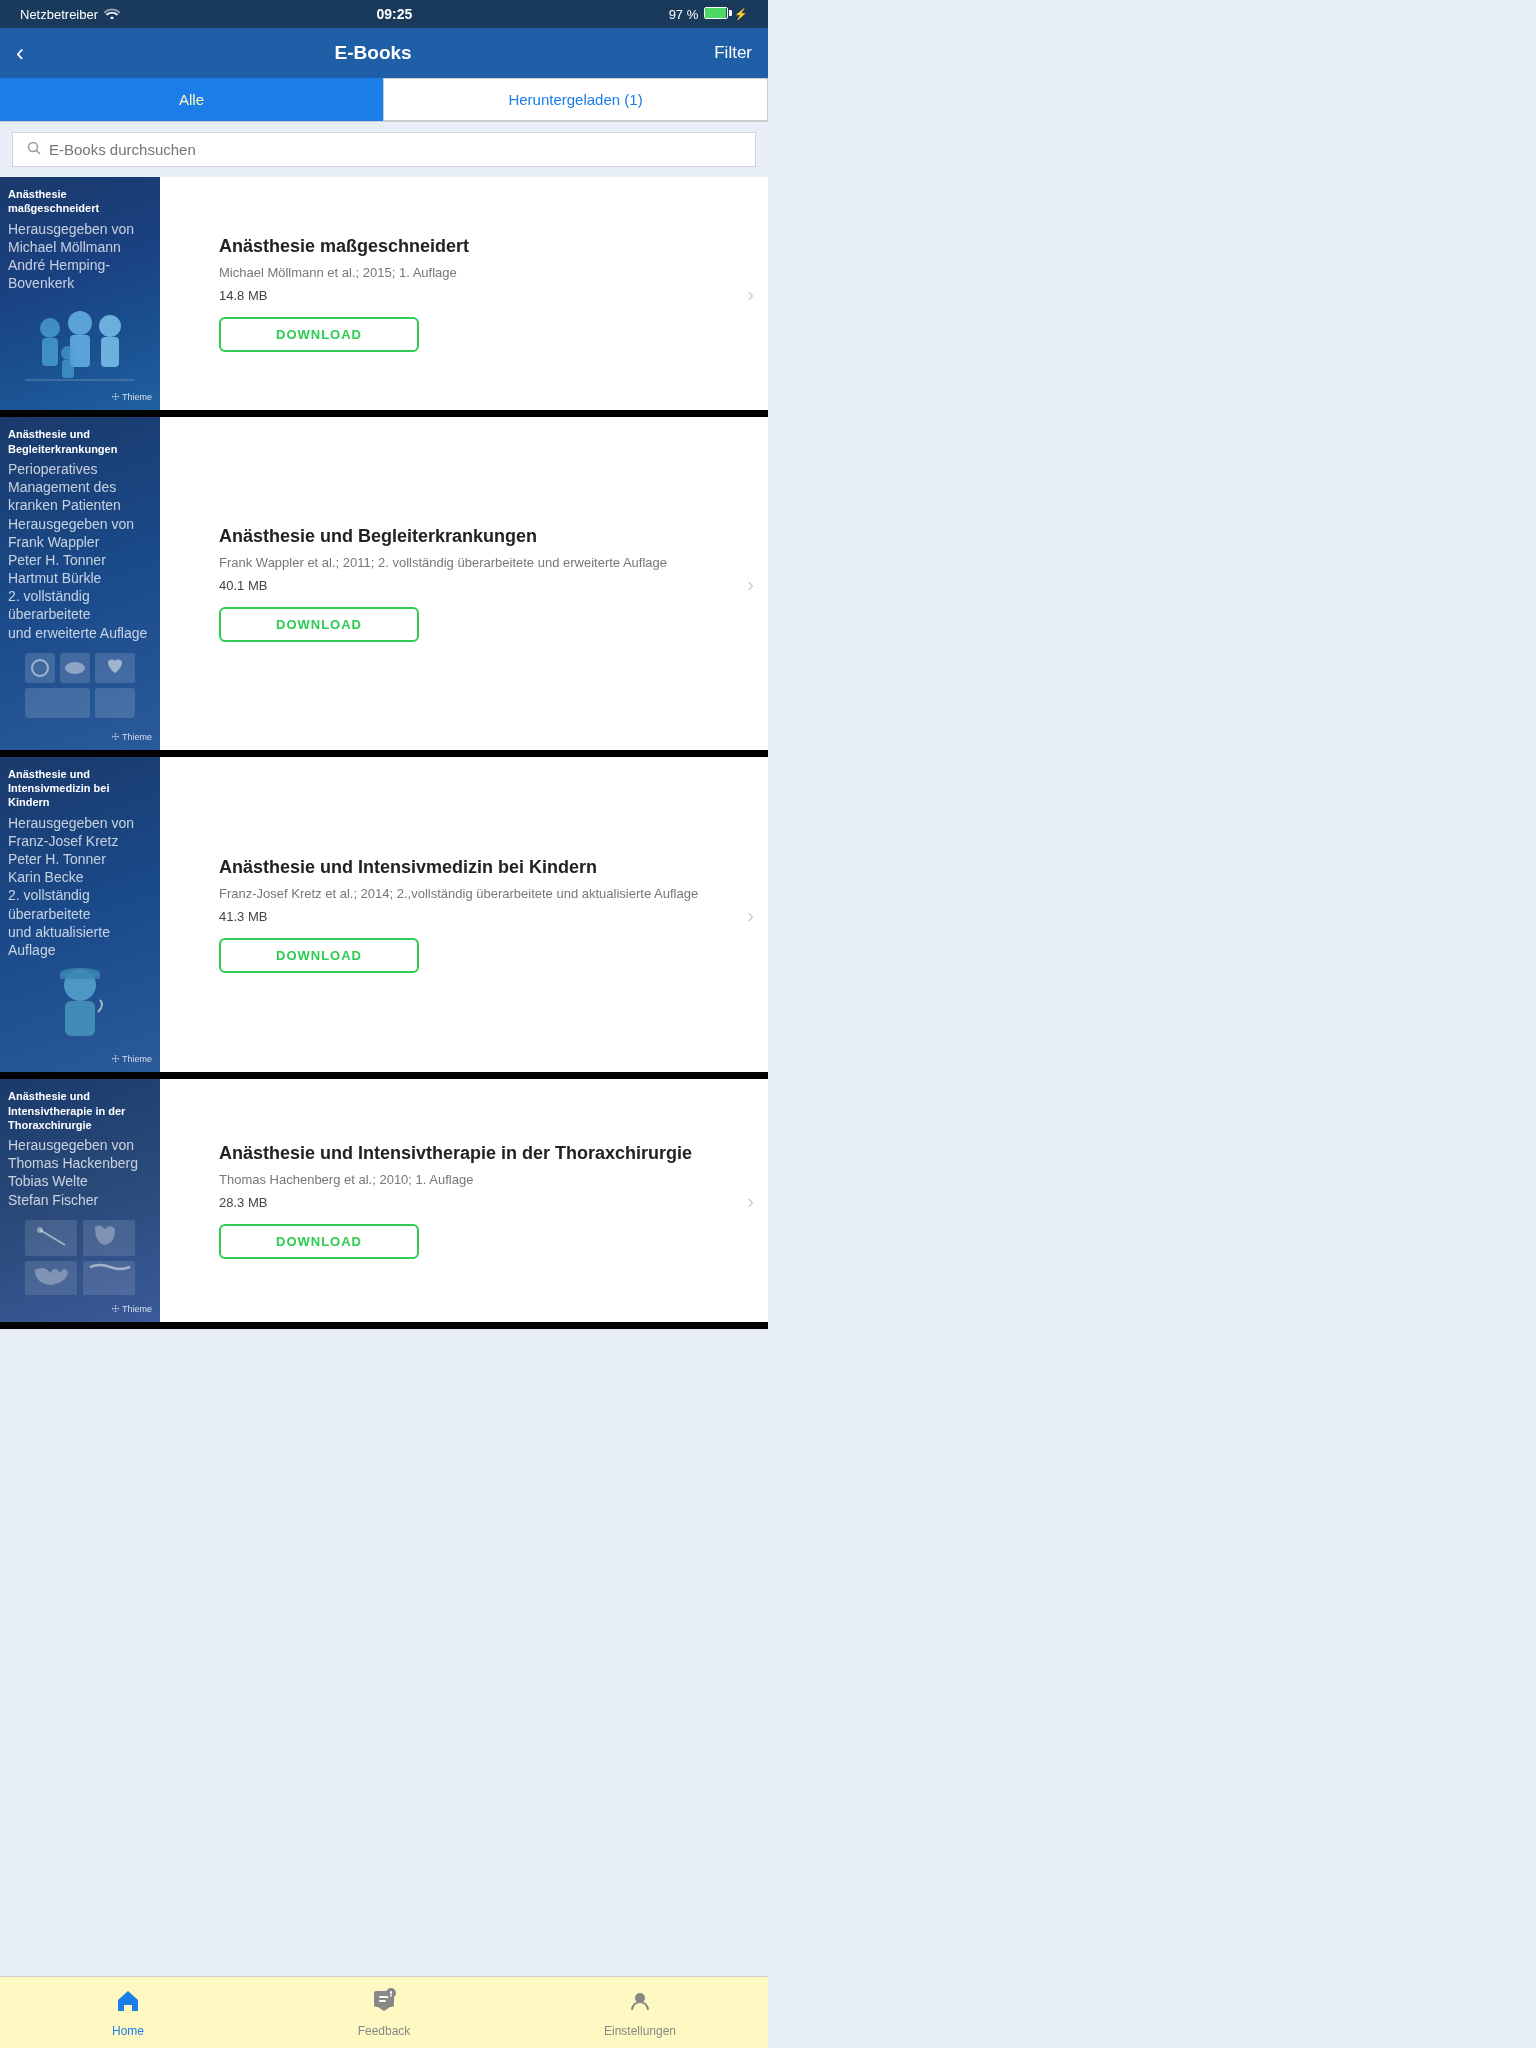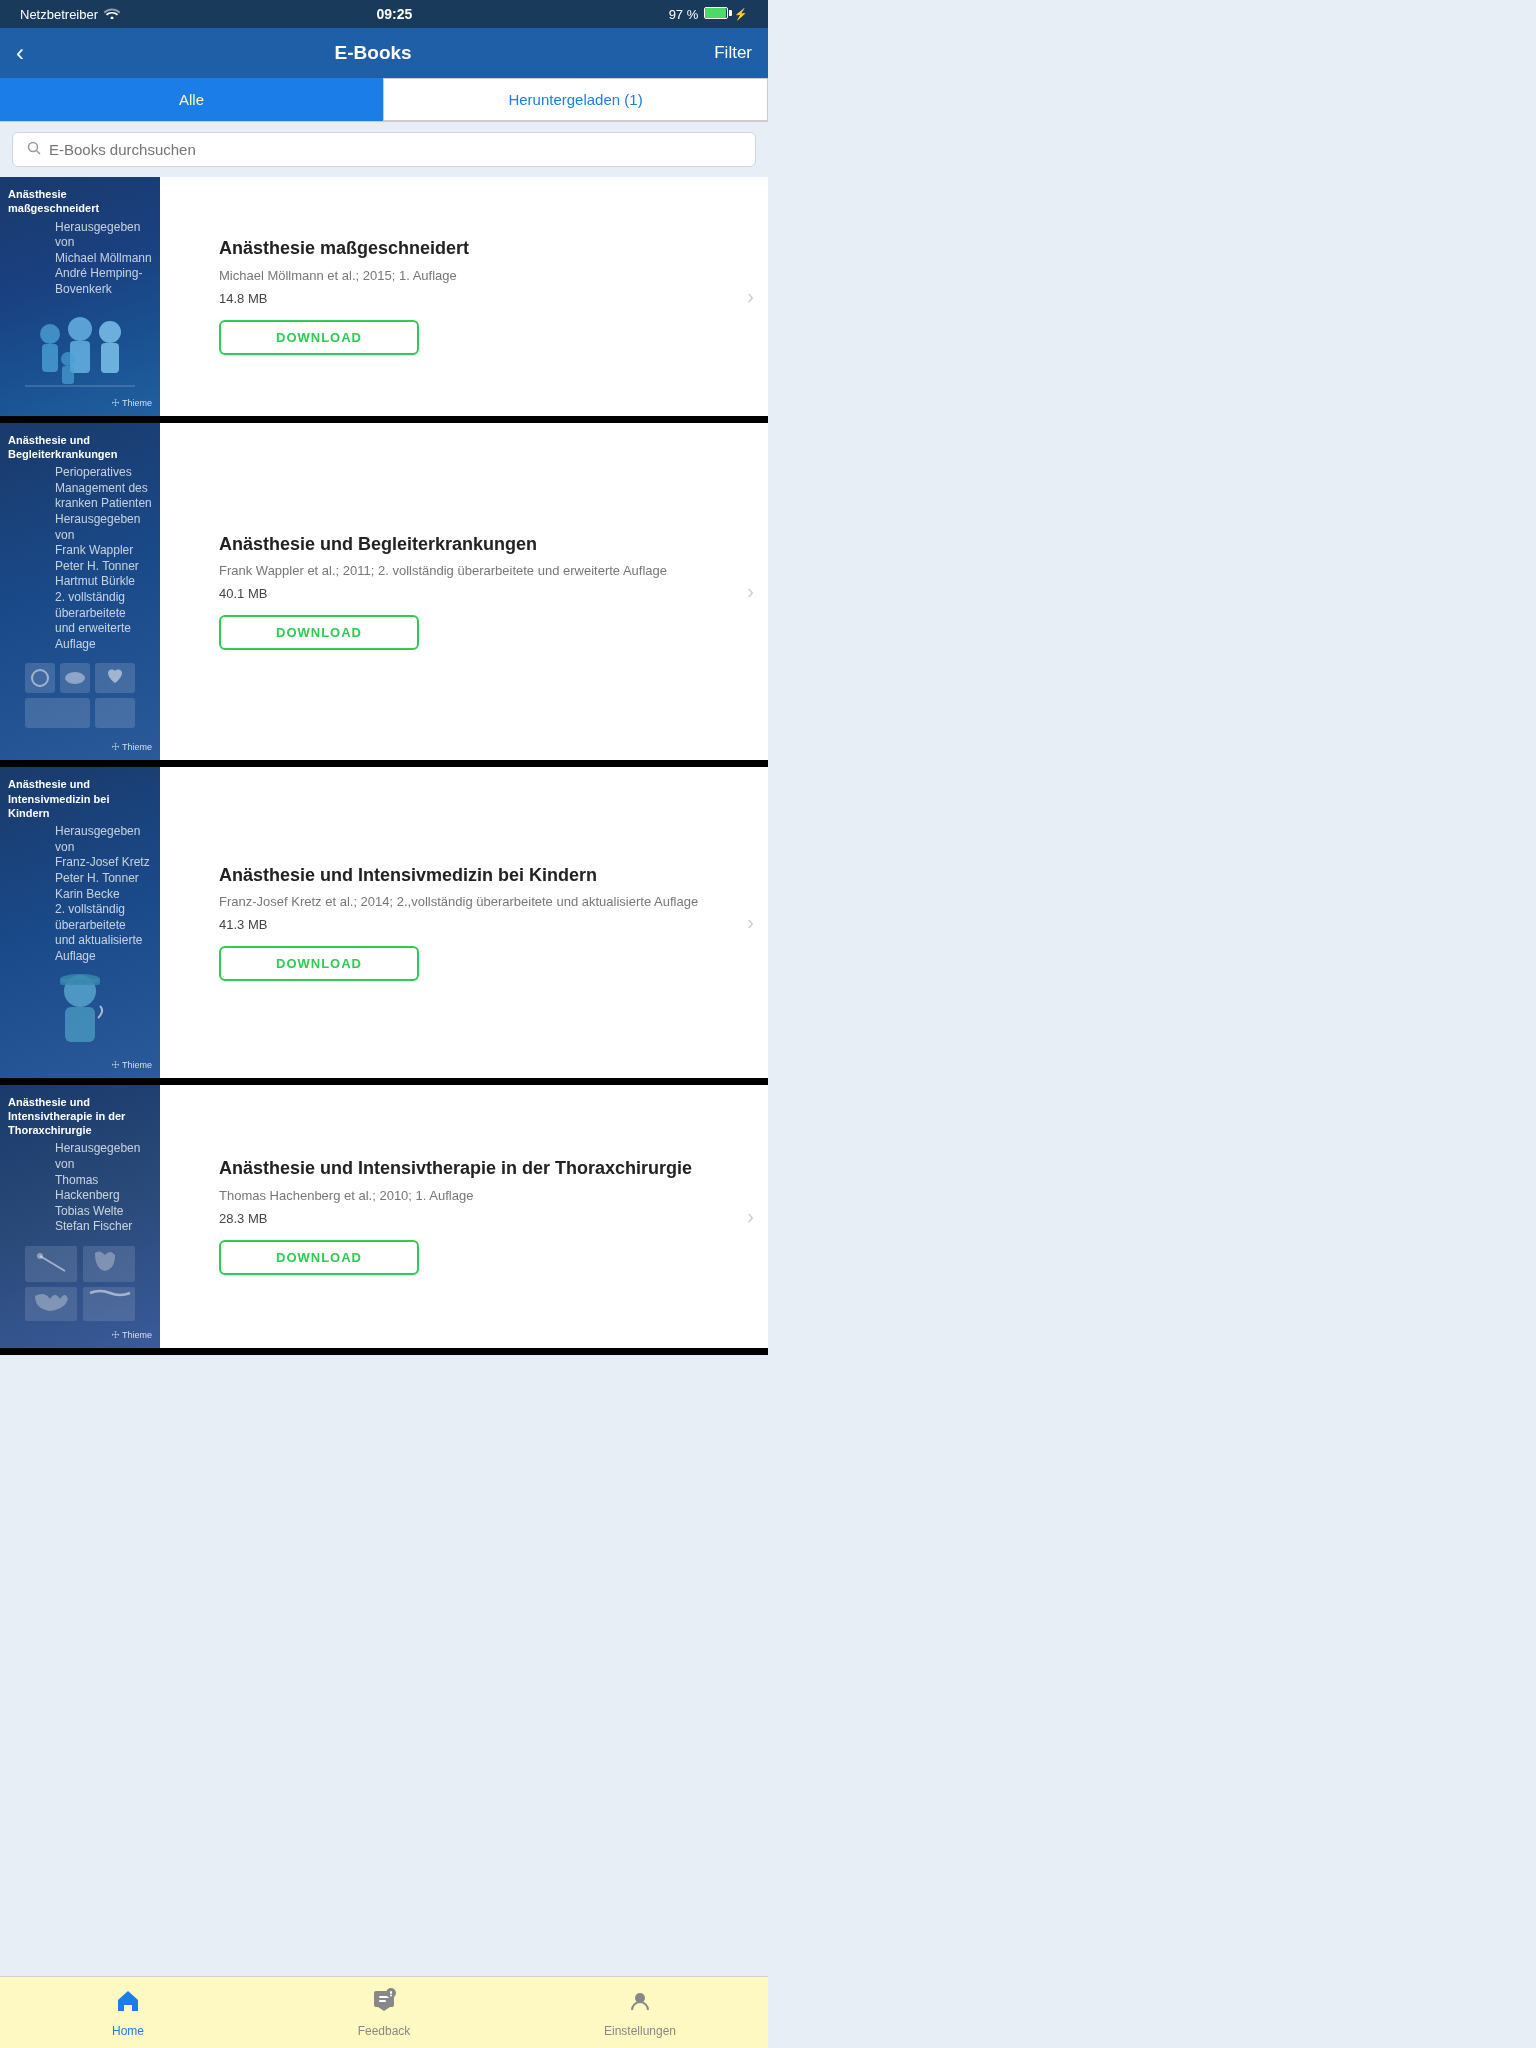--- a/index.html
+++ b/index.html
@@ -111,21 +111,21 @@
     }
 
     
     .search-container {
       background: #e8eef5;
       padding: 10px 12px;
     }
     .search-bar {
       background: white;
       border: 1px solid #d0d5dd;
-      border-radius: 6px;
+      border-radius: 0;
       display: flex;
       align-items: center;
       padding: 8px 14px;
       gap: 8px;
     }
     .search-icon-wrap {
       color: #999;
       font-size: 14px;
     }
     .search-input {
@@ -178,24 +178,23 @@
 
     .cover-title {
       color: white;
       font-size: 11px;
       font-weight: 700;
       line-height: 1.3;
       margin-bottom: 4px;
     }
     .cover-subtitle {
       color: rgba(255,255,255,0.75);
-      font-size: 12px;
+      font-size: 14px;
       line-height: 1.3;
       margin-bottom: 6px;
-      margin-left: 47px;
     }
     .cover-illustration {
       flex: 1;
       display: flex;
       align-items: center;
       justify-content: center;
       font-size: 36px;
       color: rgba(255,255,255,0.5);
       overflow: hidden;
     }

